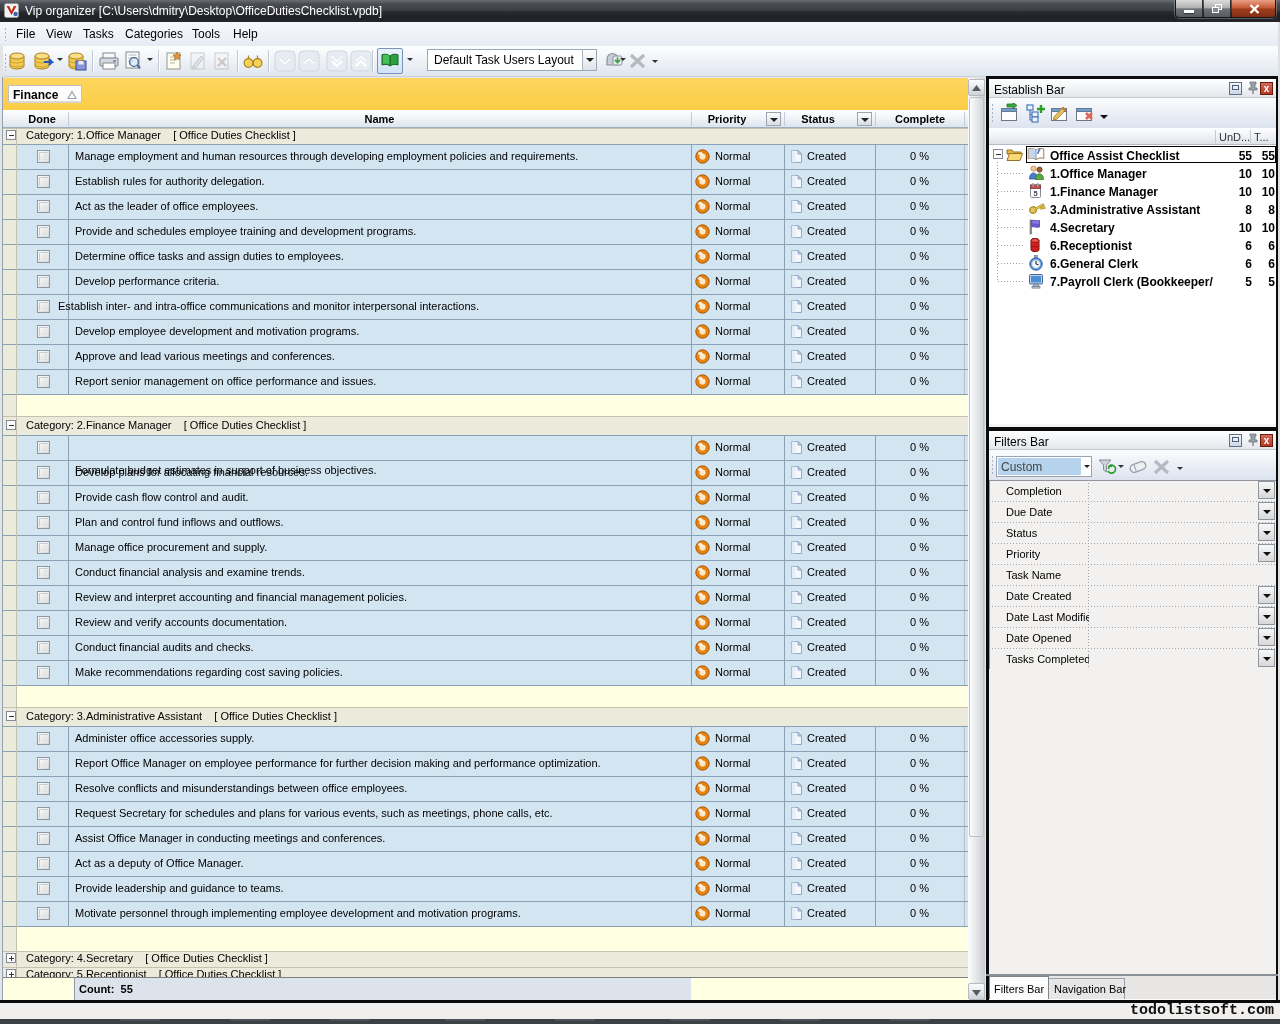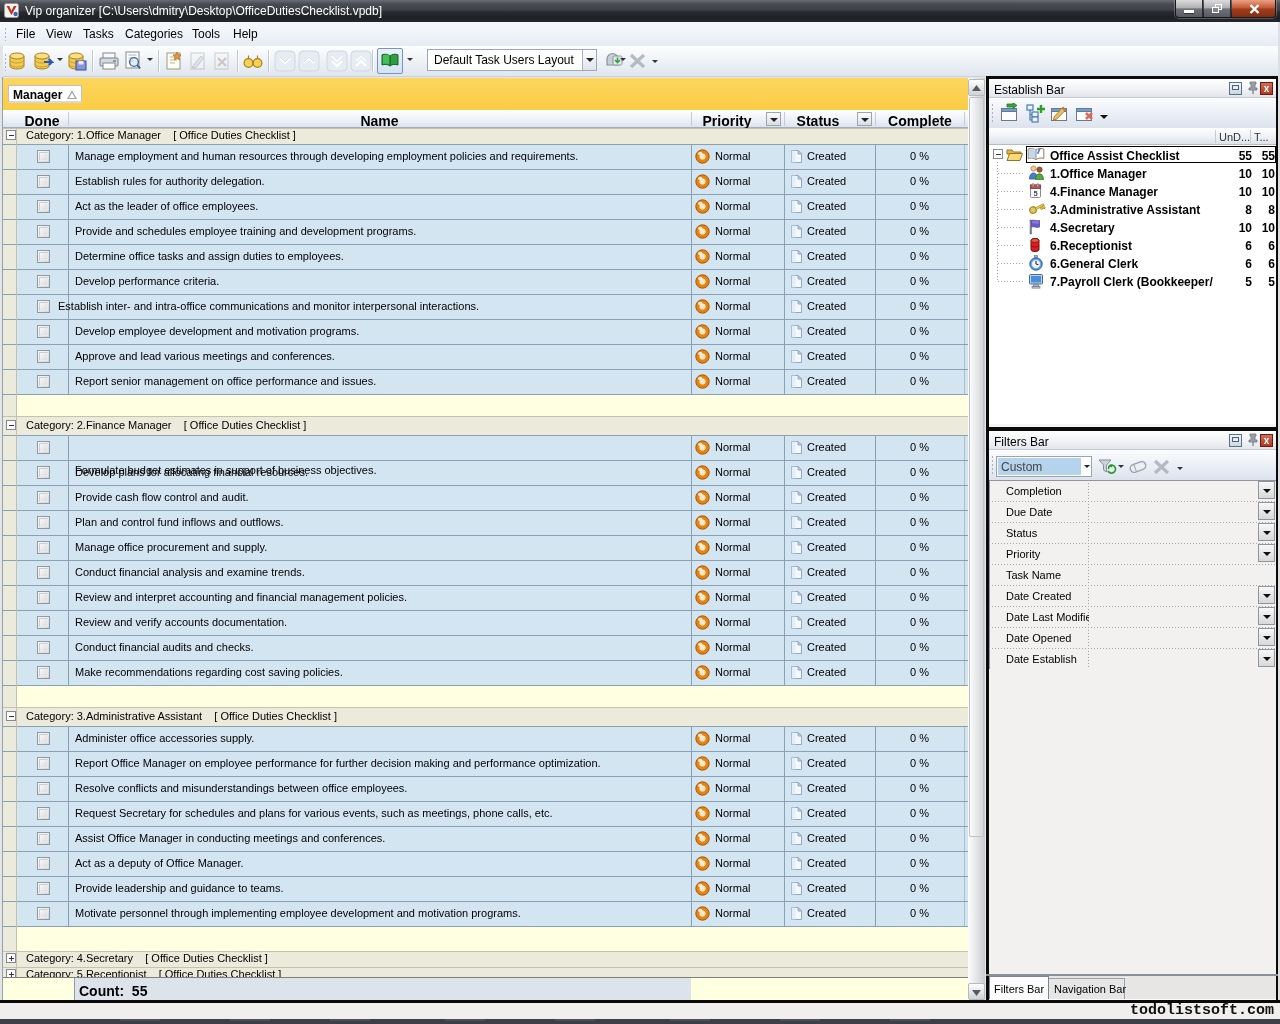--- a/index.html
+++ b/index.html
@@ -1,18 +1,18 @@
 <!DOCTYPE html>
 <html><head><meta charset="utf-8"><style>
 *{margin:0;padding:0;box-sizing:border-box}
 html,body{width:1280px;height:1024px;overflow:hidden}
 body{font-family:"Liberation Sans",sans-serif;background:#e8e6e4;position:relative}
 .abs{position:absolute}
 .t11{font-size:11px;color:#000}
-.b11{font-size:14px;font-weight:bold;color:#000}
+.b11{font-size:11px;font-weight:bold;color:#000}
 .vline{position:absolute;width:1px;background:#8aa0b5}
 .hline{position:absolute;height:1px;background:#8aa0b5}
 </style></head><body>
 <div class="abs" style="left:0;top:0;width:1280px;height:22px;background:linear-gradient(180deg,#6a6d73 0%,#494c53 18%,#3d4046 45%,#282a30 55%,#1f2126 80%,#26282e 100%)">
 <svg class="abs" style="left:4px;top:3px" width="15" height="15">
       <rect x="0.5" y="0.5" width="14" height="14" rx="2" fill="#f4f2ee" stroke="#999"></rect>
       <path d="M2.5 3 L7.5 12 L12.5 3 L9.8 3 L7.5 8 L5.2 3 Z" fill="#c22a1e"></path>
       <circle cx="11.6" cy="11" r="2.2" fill="#3a66b0"></circle>
     </svg>
 <div class="abs" style="left:25px;top:4px;font-size:12px;color:#fff">Vip organizer [C:\Users\dmitry\Desktop\OfficeDutiesChecklist.vpdb]</div>
@@ -144,21 +144,21 @@
   </svg>
 <div class="abs" style="left:620px;top:58px;width:0;height:0;border-left:3px solid transparent;border-right:3px solid transparent;border-top:3px solid #333"></div>
 <svg class="abs" style="left:628px;top:52px" width="20" height="18">
     <path d="M3 3 l13 12 m0 -12 l-13 12" stroke="#b4bac2" stroke-width="3.2"></path>
   </svg>
 <div class="abs" style="left:652px;top:60px;width:0;height:0;border-left:3px solid transparent;border-right:3px solid transparent;border-top:3px solid #333"></div>
 <div class="abs" style="left:0;top:46px;width:3px;height:957px;background:#e2e4e6"></div>
 <div class="abs" style="left:2px;top:77px;width:1px;height:923px;background:#93a2b0"></div>
 <div class="abs" style="left:3px;top:78px;width:965px;height:32px;background:linear-gradient(#fdd55f,#fbcd45)"></div>
 <div class="abs" style="left:8px;top:85px;width:74px;height:18px;background:#fdfdfd;border:1px solid #c0c0c0;border-bottom:2px solid #d8d8d8">
-    <div class="abs" style="left:4px;top:2px;font-size:12px;font-weight:bold;color:#000">Manager</div>
+    <div class="abs" style="left:4px;top:2px;font-size:12px;font-weight:bold;color:#000">Finance</div>
     <svg class="abs" style="left:58px;top:4px" width="10" height="10">
       <path d="M5 1.5 L9 8.5 L1 8.5 Z" fill="none" stroke="#9aa2ac" stroke-width="1.2"></path>
     </svg>
   </div>
 <div class="abs" style="left:3px;top:110px;width:965px;height:18px;background:linear-gradient(#ffffff,#eef2f7 55%,#dce4ee);border-bottom:1px solid #a0aebc"></div>
 <div class="abs" style="left:68px;top:112px;width:1px;height:14px;background:#c2ccd8"></div>
 <div class="abs" style="left:691px;top:112px;width:1px;height:14px;background:#c2ccd8"></div>
 <div class="abs" style="left:784px;top:112px;width:1px;height:14px;background:#c2ccd8"></div>
 <div class="abs" style="left:875px;top:112px;width:1px;height:14px;background:#c2ccd8"></div>
 <div class="abs" style="left:964px;top:112px;width:1px;height:14px;background:#c2ccd8"></div>
@@ -820,21 +820,21 @@
 <div class="abs b11" style="left:1200px;top:167px;width:52px;text-align:right;font-size:12px">10</div>
 <div class="abs b11" style="left:1230px;top:167px;width:45px;text-align:right;font-size:12px">10</div>
 <div class="abs" style="left:998px;top:191px;width:26px;height:1px;background-image:linear-gradient(90deg,#9aa2aa 1px,transparent 1px);background-size:3px 1px"></div>
 <svg class="abs" style="left:1028px;top:183px" width="15" height="16">
     <rect x="2.5" y="2" width="10" height="12.5" fill="#fdfdfd" stroke="#8a8a9a" stroke-width="1" rx="1"></rect>
     <rect x="2.5" y="2" width="10" height="3.4" fill="#c8504a" stroke="#8a4040" stroke-width="1"></rect>
     <rect x="4.4" y="0.8" width="1.4" height="2.8" fill="#e0e0e8" stroke="#777" stroke-width="0.6"></rect>
     <rect x="9" y="0.8" width="1.4" height="2.8" fill="#e0e0e8" stroke="#777" stroke-width="0.6"></rect>
     <text x="7.5" y="12.5" font-family="Liberation Sans" font-size="7.5" font-weight="bold" fill="#445" text-anchor="middle">5</text>
   </svg>
-<div class="abs b11" style="left:1050px;top:185px;font-size:12px">4.Finance Manager</div>
+<div class="abs b11" style="left:1050px;top:185px;font-size:12px">1.Finance Manager</div>
 <div class="abs b11" style="left:1200px;top:185px;width:52px;text-align:right;font-size:12px">10</div>
 <div class="abs b11" style="left:1230px;top:185px;width:45px;text-align:right;font-size:12px">10</div>
 <div class="abs" style="left:998px;top:209px;width:26px;height:1px;background-image:linear-gradient(90deg,#9aa2aa 1px,transparent 1px);background-size:3px 1px"></div>
 <svg class="abs" style="left:1028px;top:201px" width="18" height="14">
     <g transform="rotate(-28 9 7)">
       <circle cx="4.5" cy="7" r="3.2" fill="#f6dc6a" stroke="#ad8c1e" stroke-width="1.3"></circle>
       <circle cx="4.5" cy="7" r="1.2" fill="#fff" stroke="#ad8c1e" stroke-width="0.8"></circle>
       <rect x="7.5" y="6.2" width="9" height="1.8" fill="#f6dc6a" stroke="#ad8c1e" stroke-width="0.8"></rect>
       <rect x="12" y="8" width="1.6" height="2.4" fill="#f6dc6a" stroke="#ad8c1e" stroke-width="0.8"></rect>
       <rect x="14.6" y="8" width="1.6" height="3" fill="#f6dc6a" stroke="#ad8c1e" stroke-width="0.8"></rect>
@@ -947,21 +947,21 @@
 <div class="abs t11" style="left:1006px;top:611px;font-size:11px;width:83px;white-space:nowrap;overflow:hidden">Date Last Modifie</div>
 <div class="abs" style="left:1258px;top:607px;width:17px;height:18px;background:linear-gradient(#f8f8f8,#d8d8d8);border:1px solid #8e959c;">
     <div class="abs" style="left:4px;top:7px;width:0;height:0;border-left:4px solid transparent;border-right:4px solid transparent;border-top:4px solid #111"></div>
   </div>
 <div class="abs" style="left:989px;top:627px;width:287px;height:1px;background-image:linear-gradient(90deg,#a0a8b0 1px,transparent 1px);background-size:3px 1px"></div>
 <div class="abs t11" style="left:1006px;top:632px;font-size:11px;width:83px;white-space:nowrap;overflow:hidden">Date Opened</div>
 <div class="abs" style="left:1258px;top:628px;width:17px;height:18px;background:linear-gradient(#f8f8f8,#d8d8d8);border:1px solid #8e959c;">
     <div class="abs" style="left:4px;top:7px;width:0;height:0;border-left:4px solid transparent;border-right:4px solid transparent;border-top:4px solid #111"></div>
   </div>
 <div class="abs" style="left:989px;top:648px;width:287px;height:1px;background-image:linear-gradient(90deg,#a0a8b0 1px,transparent 1px);background-size:3px 1px"></div>
-<div class="abs t11" style="left:1006px;top:653px;font-size:11px;width:83px;white-space:nowrap;overflow:hidden">Date Establish</div>
+<div class="abs t11" style="left:1006px;top:653px;font-size:11px;width:83px;white-space:nowrap;overflow:hidden">Tasks Completed</div>
 <div class="abs" style="left:1258px;top:649px;width:17px;height:18px;background:linear-gradient(#f8f8f8,#d8d8d8);border:1px solid #8e959c;">
     <div class="abs" style="left:4px;top:7px;width:0;height:0;border-left:4px solid transparent;border-right:4px solid transparent;border-top:4px solid #111"></div>
   </div>
 <div class="abs" style="left:986px;top:974px;width:292px;height:2px;background:#8a9098"></div>
 <div class="abs" style="left:989px;top:976px;width:60px;height:24px;background:#fcfcfc;border:1px solid #7e858c;border-bottom:none">
     <div class="abs t11" style="left:4px;top:6px;white-space:nowrap">Filters Bar</div>
   </div>
 <div class="abs" style="left:1049px;top:978px;width:76px;height:22px;background:#e6e6e6;border:1px solid #9aa0a8;border-bottom:none;border-left:none">
     <div class="abs t11" style="left:5px;top:4px;white-space:nowrap">Navigation Bar</div>
   </div>

